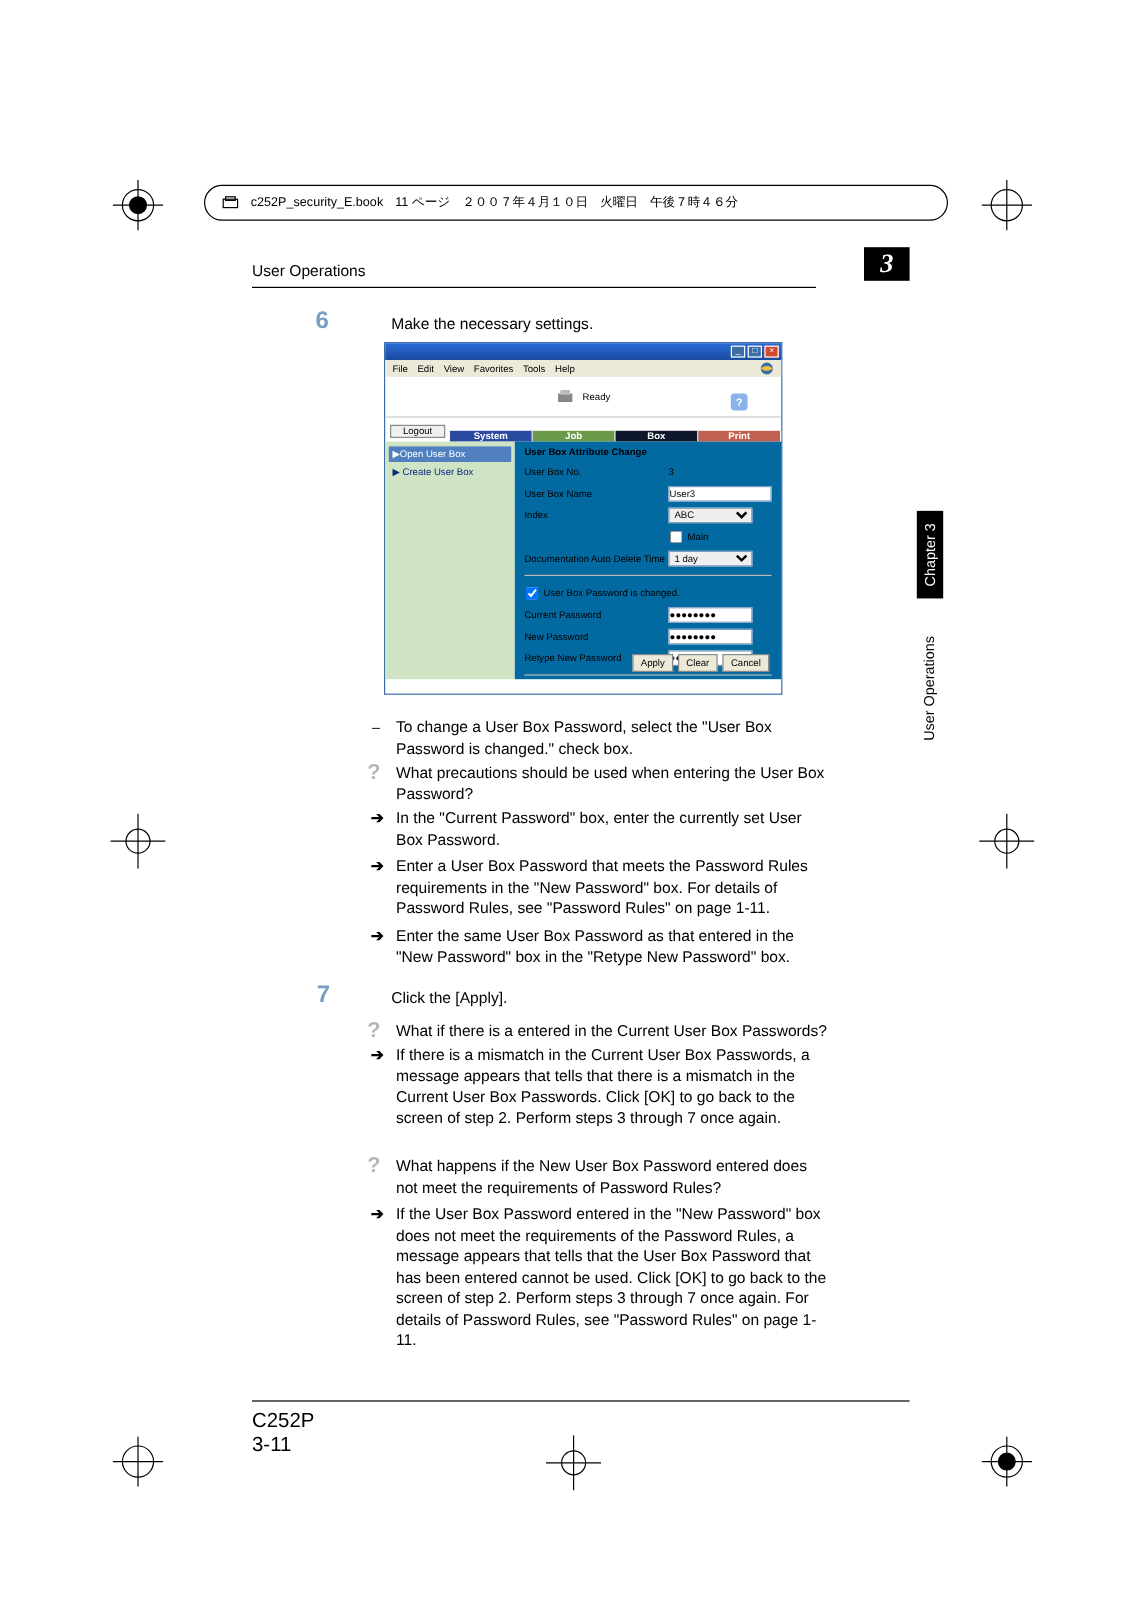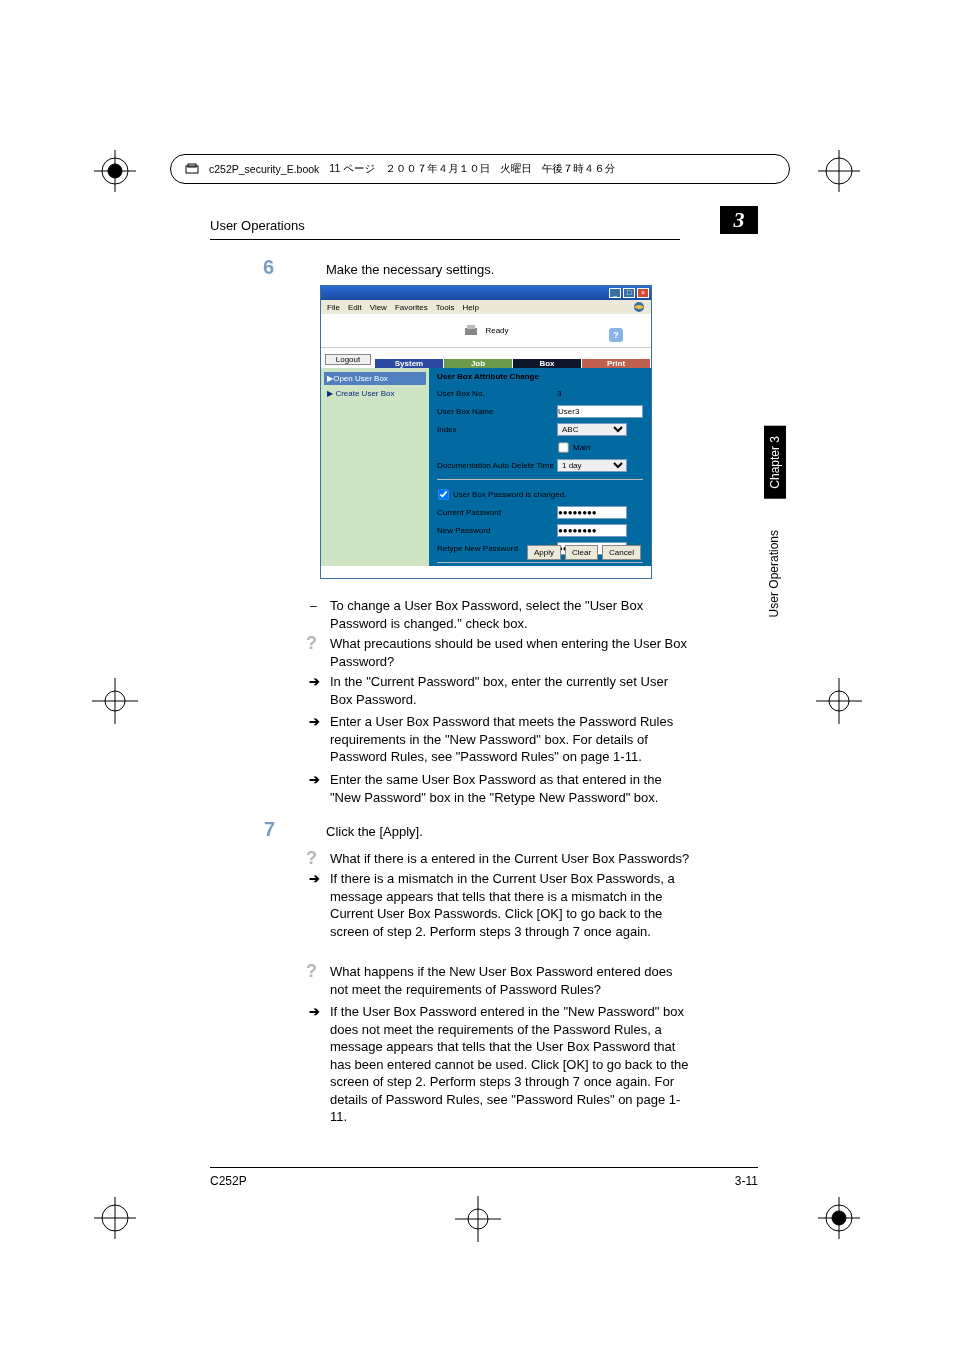--- a/index.html
+++ b/index.html
@@ -157,21 +157,22 @@
 
   .footer {
     position: absolute;
     left: 210px;
     top: 1167px;
     width: 548px;
     border-top: 1px solid #000;
     display: flex;
     justify-content: space-between;
     padding-top: 6px;
-    font-size: 12px;
+    font-size: 17px;
+    flex-direction: column;
   }
 
   
   .reg { position:absolute; width:42px; height:42px; }
   .reg circle { fill:none; stroke:#000; stroke-width:1;}
   .reg.filled circle.inner { fill:#000;}
   .cross { position:absolute; }
   .cross line { stroke:#000; stroke-width:1;}
   .print-icon { width:14px; height:12px; }
 </style>

